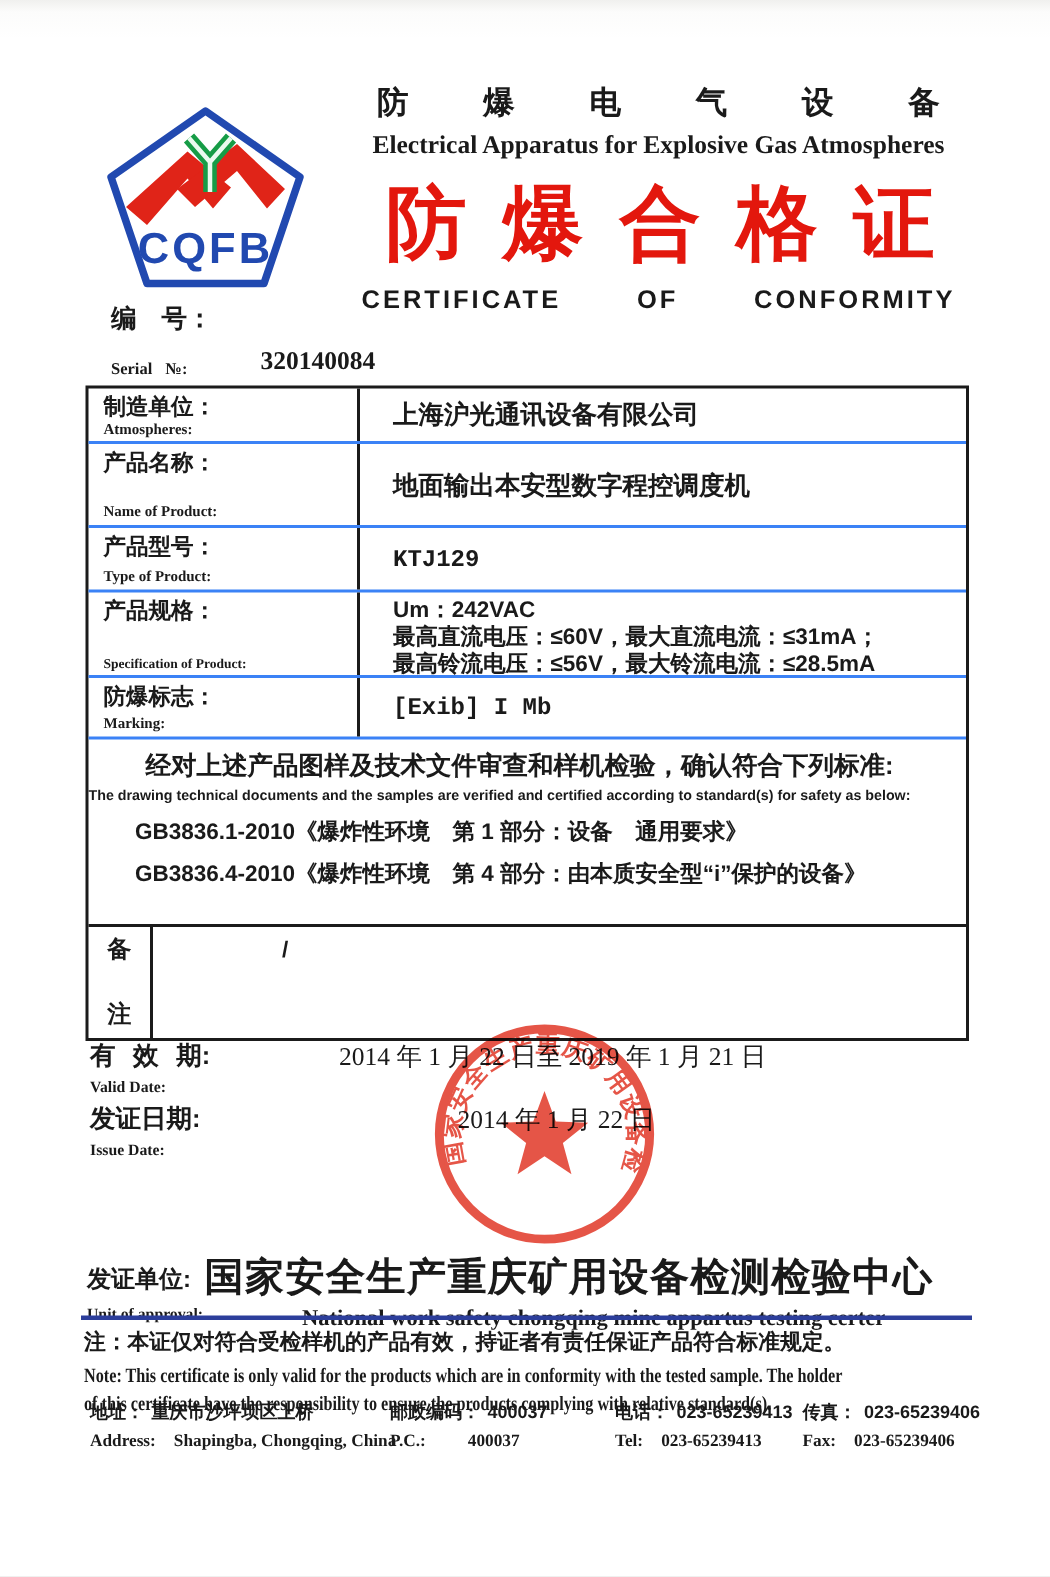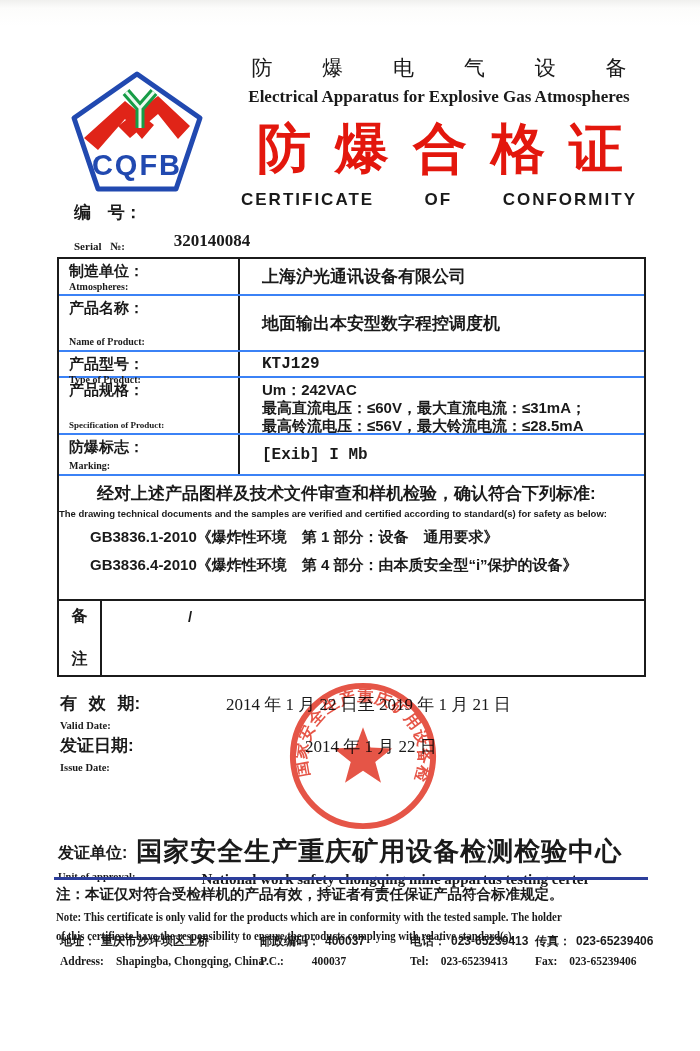--- a/index.html
+++ b/index.html
@@ -6,39 +6,39 @@
   html,body { background:#e9e9e7; }
   body { font-family:"Liberation Sans", sans-serif; color:#1a1a1a; }
   .page {
     position:relative; width:700px; height:1051px; margin:0 auto;
     background:linear-gradient(180deg,#f0f0ee 0,#fcfcfb 8px,#ffffff 26px);
     overflow:hidden;
   }
   
   .logo { position:absolute; left:70px; top:70px; width:134px; height:124px; }
   .head { position:absolute; left:237px; top:54px; width:404px; text-align:center; }
-  .title-cn { font-size:21px; font-weight:normal; word-spacing:44px; white-space:nowrap; }
+  .title-cn { font-size:21px; font-weight:bold; word-spacing:44px; white-space:nowrap; }
   .title-en { font-family:"Liberation Serif", serif; font-weight:bold; font-size:17px; margin-top:5px; white-space:nowrap; }
   .cert-title { color:#e3170d; font-size:54px; font-weight:bold; letter-spacing:24px; padding-left:20px; margin-top:6px; white-space:nowrap; }
   .cert-en { display:flex; justify-content:space-between; font-weight:bold; font-size:17px; letter-spacing:2px; margin-top:4px; padding:0 4px; }
   
   .serial { position:absolute; left:74px; top:201px; display:flex; align-items:flex-end; }
   .serial-cn { font-size:17px; font-weight:bold; word-spacing:12px; }
   .serial-en { font-size:11px; font-family:"Liberation Serif", serif; font-weight:bold; word-spacing:6px; margin-top:16px; }
   .serial-val { font-size:17px; font-weight:bold; font-family:"Liberation Serif", serif; margin-left:32px; margin-bottom:1px; }
   
   .cert-table { position:absolute; left:57px; top:257px; width:589px; border:2px solid #1b1b1b; background:#fff; }
   .trow { display:flex; border-bottom:2px solid #3b82f6; }
   .tlabel { width:181px; border-right:2px solid #1b1b1b; padding:3px 4px 3px 10px;
             display:flex; flex-direction:column; justify-content:space-between; }
   .tlabel .cn { font-size:15px; font-weight:bold; }
   .tlabel .en { font-size:10px; font-family:"Liberation Serif", serif; font-weight:bold; white-space:nowrap; }
   .tval { flex:1; display:flex; align-items:center; padding-left:22px; font-size:17px; font-weight:bold; }
   .mono { font-family:"Liberation Mono", monospace; font-size:16px; }
-  .r1{height:37px} .r2{height:56px} .r3{height:26px} .r4{height:57px} .r5{height:41px}
+  .r1{height:37px} .r2{height:56px} .r3{height:43px} .r4{height:57px} .r5{height:41px}
   .r4 .tval { display:block; padding-top:3px; font-size:15px; line-height:18px; }
   .r4 .en { font-size:9px; }
   .standards { height:125px; border-bottom:2px solid #1b1b1b; padding-top:6px; }
   .std-cn { font-size:17px; font-weight:bold; padding-left:38px; }
   .std-en { font-family:Liberation Sans, sans-serif; font-weight:bold; font-size:9.5px; margin-top:3px; white-space:nowrap; }
   .std-item { font-size:15px; font-weight:bold; padding-left:31px; margin-top:9px; white-space:nowrap; }
   .remarks { display:flex; height:74px; }
   .rlabel { width:43px; border-right:2px solid #1b1b1b; display:flex; flex-direction:column;
             justify-content:space-between; align-items:center; padding:5px 0 5px; font-size:16px; font-weight:bold; }
   .rval { flex:1; padding:7px 0 0 86px; font-size:15px; font-weight:bold; }

